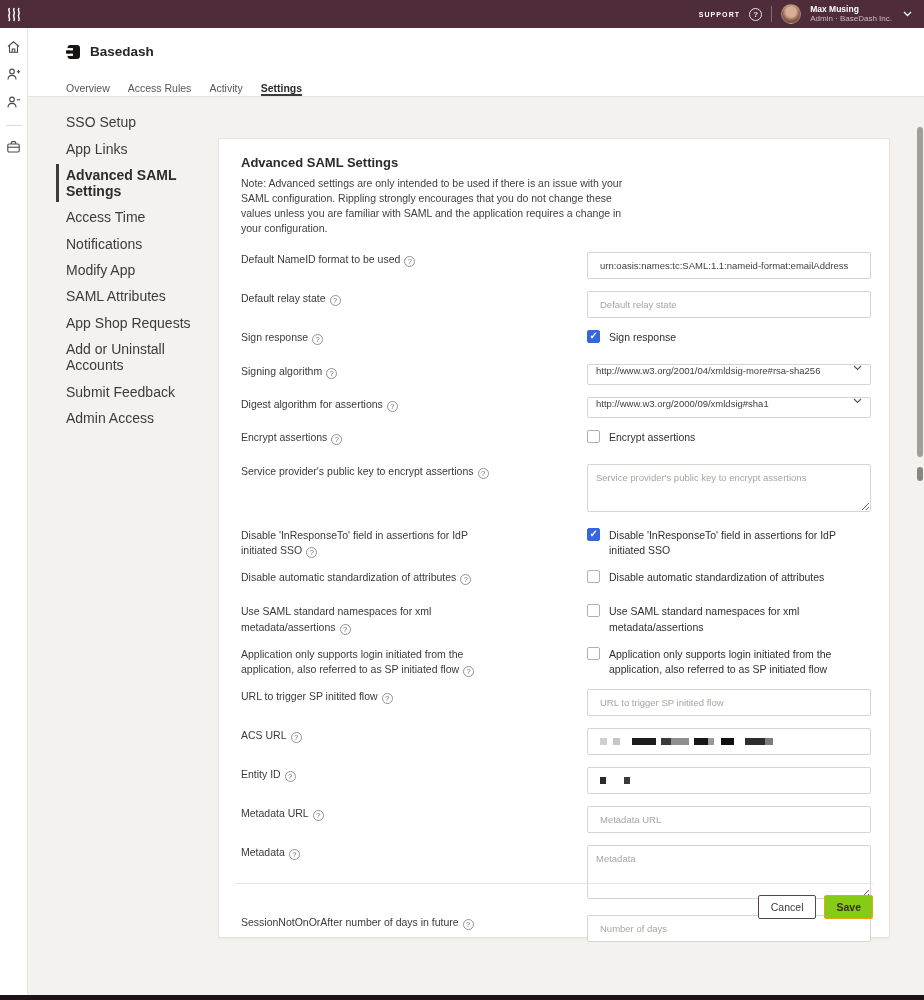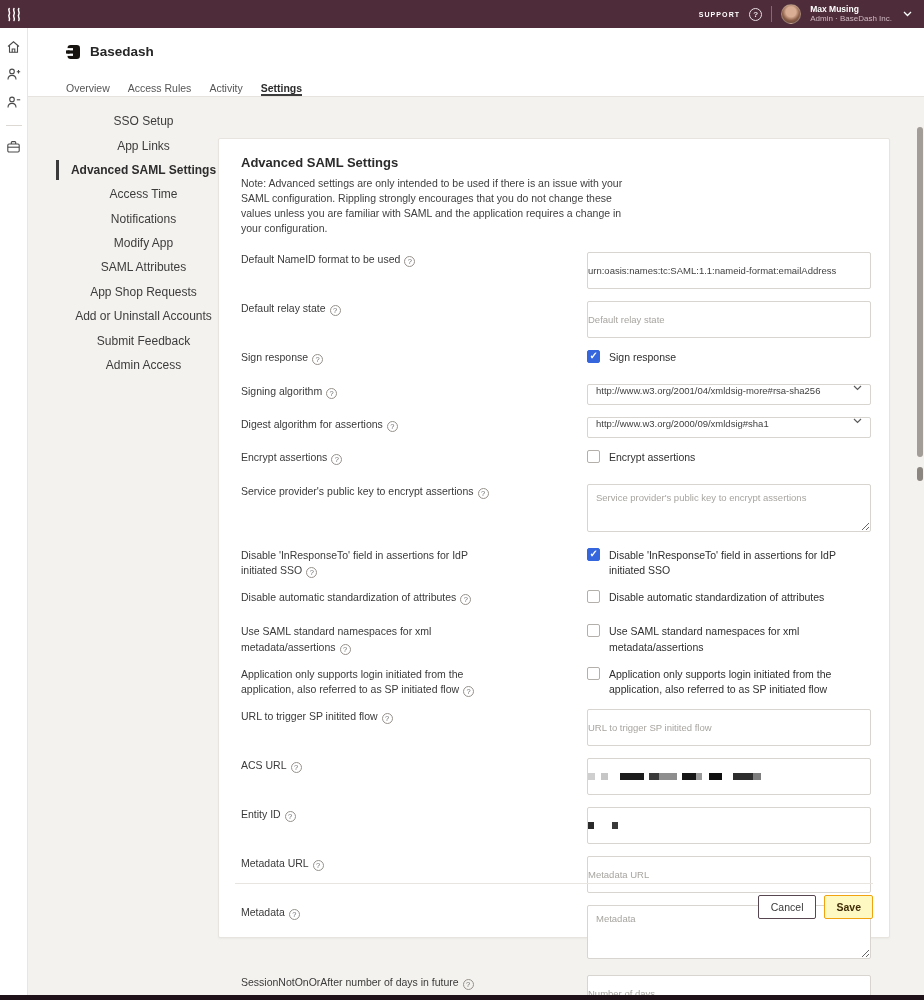--- a/index.html
+++ b/index.html
@@ -33,56 +33,56 @@
   
   .app-header { position:absolute; left:28px; top:28px; width:896px; height:69px; background:#fff; border-bottom:1px solid #e6e3de; z-index:10; }
   .app-title-row { display:flex; align-items:center; gap:10px; padding:16px 0 0 38px; }
   .app-title { font-size:13.5px; font-weight:bold; color:#262626; }
   .tabs { position:absolute; bottom:0; left:38px; display:flex; gap:18px; }
   .tab { font-size:10.5px; color:#565656; padding-bottom:0; border-bottom:2px solid transparent; cursor:default; }
   .tab.active { color:#2b2b2b; font-weight:bold; border-bottom-color:#3b3b3b; }
 
   
   .settings-nav { position:absolute; left:56px; top:109px; width:165px; }
-  .nav-item { position:relative; font-size:12px; color:#3c3c3c; padding:5.2px 0 5.2px 10px; cursor:default;text-align:center; }
+  .nav-item { position:relative; font-size:14px; color:#3c3c3c; padding:5.2px 0 5.2px 10px; cursor:default; }
   .nav-item.active { font-weight:bold; color:#2d2d2d; }
   .nav-item.active::before { content:""; position:absolute; left:0; top:2px; bottom:2px; width:2.5px; background:#3b3b3b; }
 
   
   .card { position:absolute; left:218px; top:138px; width:672px; height:800px; background:#fff; border:1px solid #e7e4df; border-radius:2px; box-shadow:0 1px 2px rgba(0,0,0,0.04); padding:16px 18px 0 22px; }
   .card-title { font-size:13px; font-weight:bold; color:#2b2b2b; }
   .card-note { margin-top:6px; width:382px; font-size:10.5px; line-height:15px; color:#3f3f3f; margin-bottom:16px; }
 
   .row { display:flex; margin-bottom:12px; }
   .lbl { width:348px; padding-right:88px; font-size:10.5px; line-height:1.45; color:#3a3a3a; }
   .info { display:inline-block; width:11px; height:11px; border:1px solid #96918b; border-radius:50%; color:#6d6d6d; font-size:7.5px; line-height:10px; text-align:center; vertical-align:-1px; margin-left:4px; }
   .info::after { content:"?"; }
   .ctl { width:284px; flex:none; }
 
-  .txt { width:284px; height:37px; border:1px solid #d8d4cf; border-radius:2px; background:#fff; font-size:9.5px; color:#3f3f3f; padding:0 0; font-family:inherit; outline:none; }
+  .txt { width:284px; height:27px; border:1px solid #d8d4cf; border-radius:2px; background:#fff; font-size:9.5px; color:#3f3f3f; padding:0 12px; font-family:inherit; outline:none; }
   .txt::placeholder { color:#a8a5a0; }
   textarea.txt { height:48px; padding:6px 8px; resize:both; line-height:1.4; }
   textarea.txt.tall { height:54px; }
 
   .select { width:284px; height:21px; border:1px solid #d8d4cf; border-radius:2px; background:#fff; display:flex; padding:0 8px; cursor:default; }
   .select-value { font-size:9.5px; color:#3f3f3f; flex:1; white-space:nowrap; overflow:hidden; }
 
   .cb-row { display:flex; align-items:flex-start; min-height:22px; }
   .cb { width:13px; height:13px; border:1px solid #b3afaa; border-radius:2px; background:#fff; flex:none; margin-top:0; position:relative; cursor:default; }
   .cb.checked { background:#3566dd; border-color:#3566dd; }
   .cb.checked::after { content:"✓"; position:absolute; left:1.5px; top:-1px; color:#fff; font-size:10px; font-weight:bold; }
   .cb-label { font-size:10.5px; color:#2f2f2f; margin-left:9px; line-height:1.45; max-width:258px; }
 
   .redacted-box { display:flex; align-items:center; cursor:text; }
   .rb { display:inline-block; height:7px; flex:none; }
 
   .card-footer { position:absolute; left:16px; right:16px; bottom:8px; height:46px; border-top:1px solid #e8e5e0; display:flex; align-items:center; justify-content:flex-end; gap:8px; }
   .btn { font-size:10.5px; border-radius:2px; padding:5px 12px; font-family:inherit; cursor:default; }
   .btn-cancel { background:#fff; border:1px solid #574550; color:#3a3a3a; }
-  .btn-save { background:#fef9c3; border:1px solid #f0a30e; color:#402d08; font-weight:bold; padding:5px 11px;text-align:center; }
+  .btn-save { background:#84cc16; border:1px solid #f0a30e; color:#402d08; font-weight:bold; padding:5px 11px;text-align:center; }
 
   
   .scroll-thumb { position:absolute; left:917px; top:127px; width:6px; height:330px; background:#a29d97; border-radius:3px; z-index:40; }
   .scroll-thumb2 { position:absolute; left:917px; top:467px; width:6px; height:14px; background:#8b8680; border-radius:3px; z-index:40; }
   .bottom-strip { position:absolute; left:0; bottom:0; width:924px; height:5px; background:#1f1218; z-index:50; }
 
   svg { display:block; }
 </style>
 </head>
 <body>

